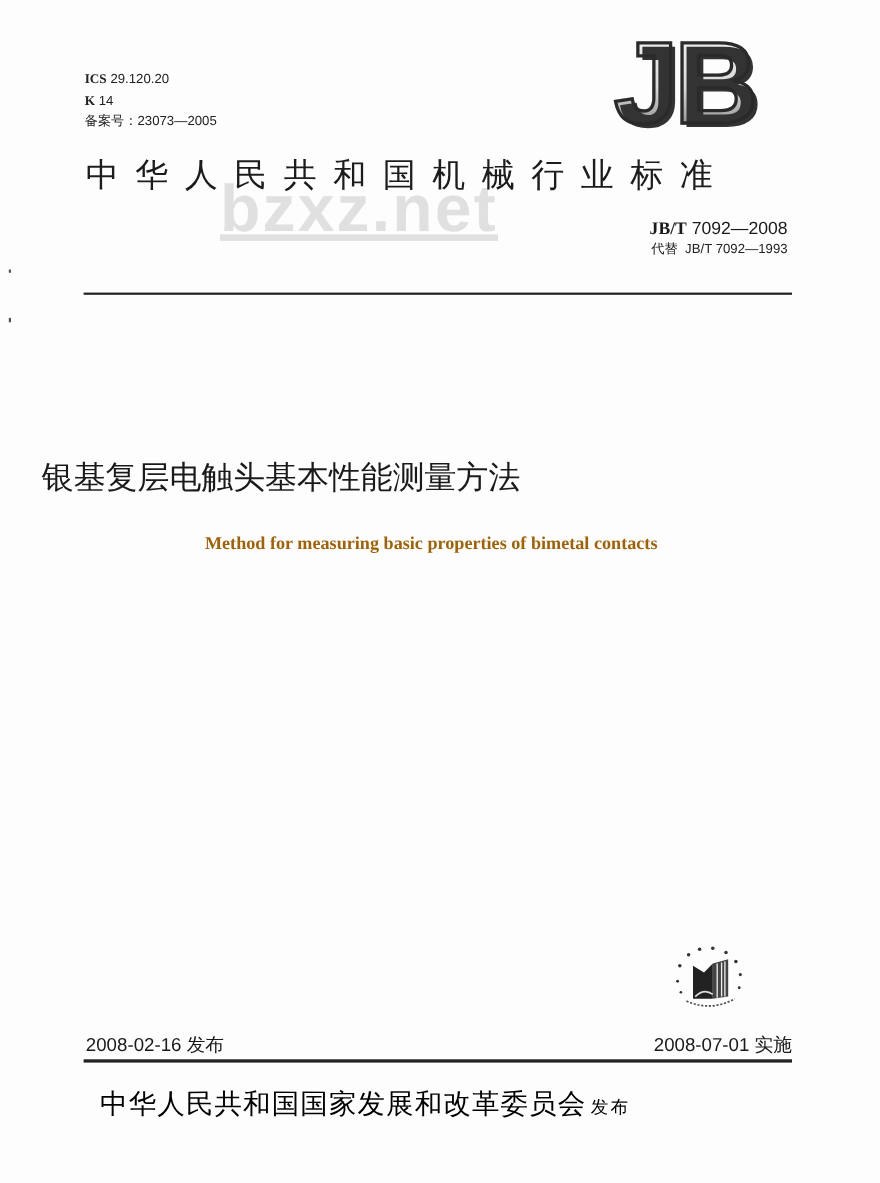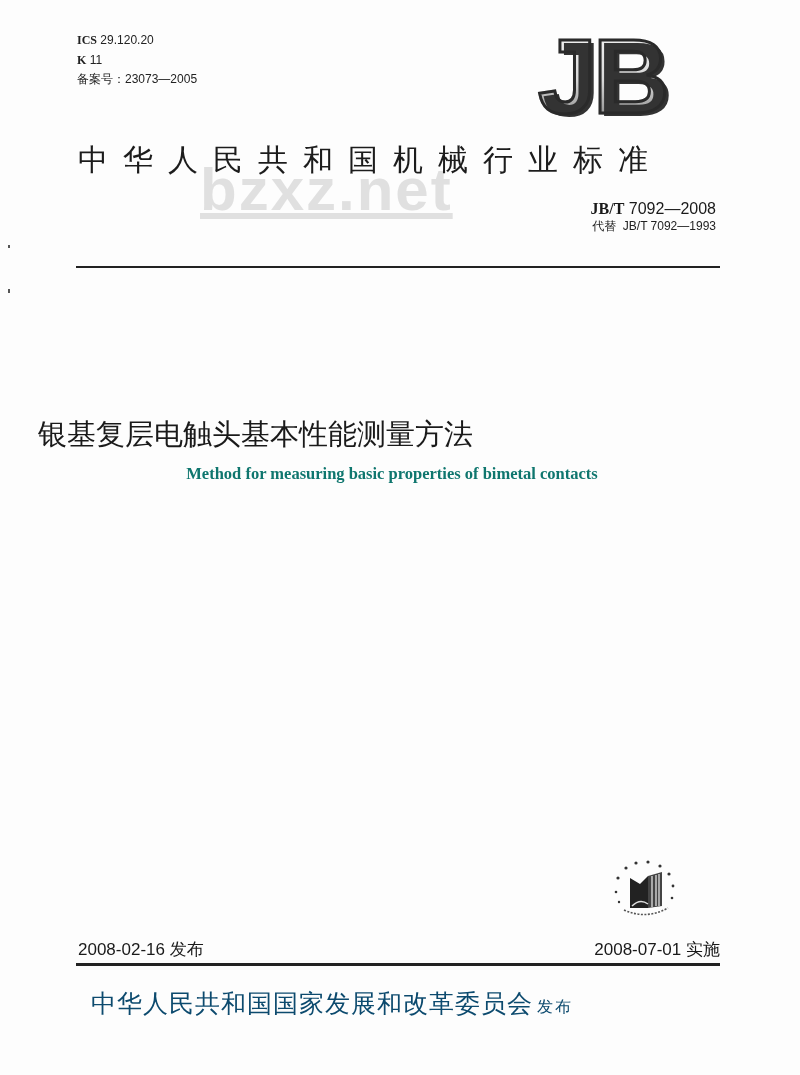--- a/index.html
+++ b/index.html
@@ -1,33 +1,33 @@
 <!DOCTYPE html>
 <html><head>
 <meta charset="utf-8">
 <style>
   html, body { margin: 0; padding: 0; }
   body {
     width: 800px; height: 1075px; position: relative; overflow: hidden;
     background: #fdfdfd; color: #1a1a1a;
     font-family: "DejaVu Sans", "Liberation Sans", sans-serif;
   }
-  .meta-line { position: absolute; left: 77px; font-size: 12px; font-family: "Liberation Sans", sans-serif; color: #222; line-height: 14px; }
+  .meta-line { position: absolute; left: 77px; font-size: 12px; font-family: "Liberation Sans", sans-serif; color: #222; line-height: 14px; margin-top: 31px; }
   .meta-line .b { font-family: "Liberation Serif", serif; font-weight: bold; }
   .logo {
     position: absolute; left: 538px; top: 34px; width: 150px; height: 84px;
     font-family: "Liberation Sans", sans-serif; font-weight: bold; font-size: 106px; line-height: 84px;
     letter-spacing: -4px; color: #cfcfcf;
     -webkit-text-stroke: 3px #2a2a2a;
     text-shadow: 4px 3px 0 #333;
     background: none;
   }
   .logo span { display: inline-block;
     background: linear-gradient(to bottom, #f1f1f1 0%, #d8d8d8 55%, #8d8d8d 100%);
-    -webkit-background-clip: text; background-clip: text; color: transparent;
+    -webkit-background-clip: text; background-clip: text; color: transparent; margin-left: 20px;
   }
   .main-heading {
     position: absolute; left: 78px; top: 138px; width: 650px;
     font-size: 30px; letter-spacing: 15px; line-height: 44px; color: #1c1c1c;
     font-family: "DejaVu Sans", sans-serif; white-space: nowrap;
   }
   .watermark {
     position: absolute; left: 200px; top: 148px;
     font-family: "Liberation Sans", sans-serif; font-weight: bold;
     font-size: 60px; line-height: 84px; color: rgba(200,200,200,0.55);
@@ -43,50 +43,50 @@
     font-size: 12px; line-height: 14px; font-family: "Liberation Sans", sans-serif; color: #222;
   }
   .rule { position: absolute; left: 76px; width: 644px; height: 2px; background: #222; }
   .title-cn {
     position: absolute; left: 0; width: 800px; top: 416px; 
     font-size: 29px; line-height: 36px; color: #1a1a1a;
     font-family: "DejaVu Sans", sans-serif;
     padding-left: 38px;
   }
   .title-en {
-    position: absolute; left: 0; width: 784px; top: 464px; text-align: center;
-    font-family: "Liberation Serif", serif; font-weight: bold; font-size: 16.5px; line-height: 20px; color: #0f766e;
+    position: absolute; left: 0; width: 784px; top: 484px; text-align: center;
+    font-family: "Liberation Serif", serif; font-weight: bold; font-size: 16.5px; line-height: 20px; color: #a16207;
   }
   .emblem { position: absolute; left: 606px; top: 856px; width: 80px; height: 66px; }
   .date-left, .date-right {
     position: absolute; top: 940px; font-size: 17px; line-height: 20px;
     font-family: "Liberation Sans", sans-serif; color: #1a1a1a;
   }
   .date-left { left: 78px; }
   .date-right { right: 80px; text-align: right; }
   .publisher {
     position: absolute; left: 0; width: 664px; top: 988px; text-align: center;
-    font-size: 25px; line-height: 32px; letter-spacing: 1px; color: #0c4a6e;
+    font-size: 25px; line-height: 32px; letter-spacing: 1px; color: #000000;
   }
   .publisher .small { font-size: 16px; letter-spacing: 2px; margin-left: 4px; }
   .speck { position: absolute; background: #555; width: 2px; height: 3px; }
 </style>
 </head>
 <body>
 
 <div class="speck" style="left:8px;top:245px;"></div>
 <div class="speck" style="left:8px;top:289px;height:4px;"></div>
 
 <div class="meta-line" style="top:33px;">
   <span class="b">ICS</span>
   <span>29.120.20</span>
 </div>
 <div class="meta-line" style="top:53px;">
   <span class="b">K</span>
-  <span>11</span>
+  <span>14</span>
 </div>
 <div class="meta-line" style="top:72px;">
   <span>备案号：</span><span>23073—2005</span>
 </div>
 
 <div class="logo"><span>JB</span></div>
 
 <div class="watermark">bzxz.net</div>
 
 <div class="main-heading">中华人民共和国机械行业标准</div>

